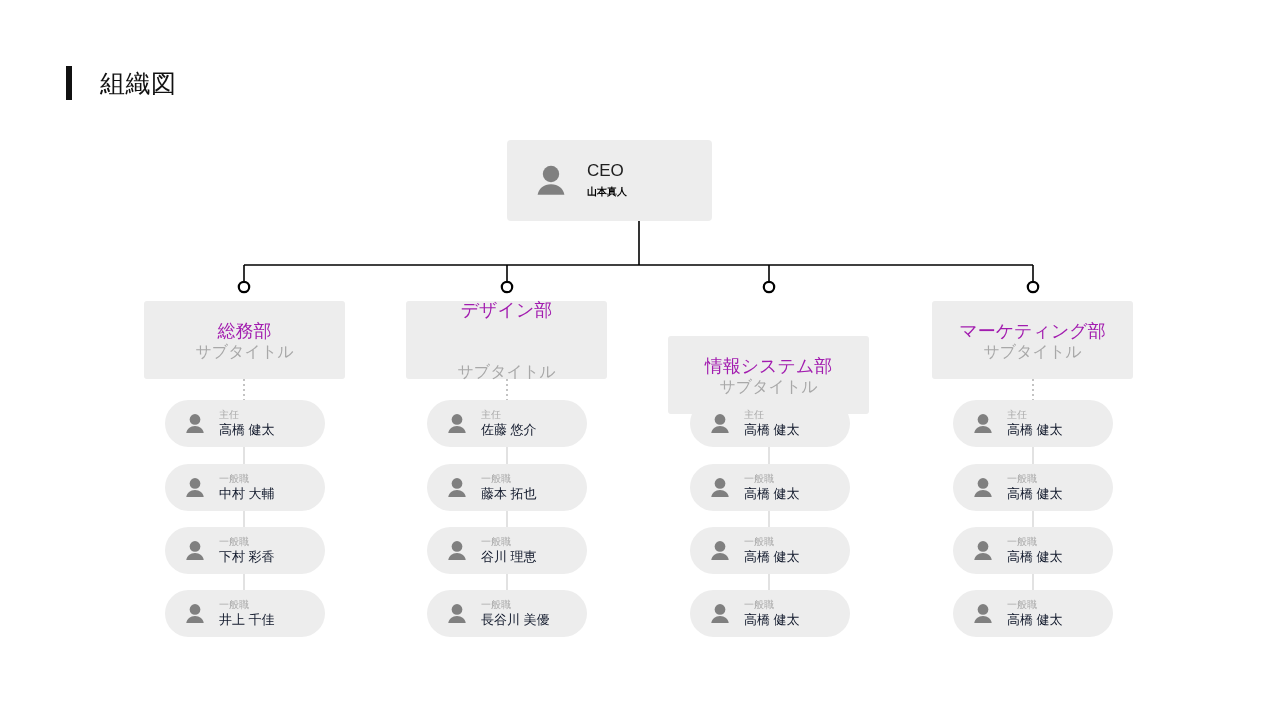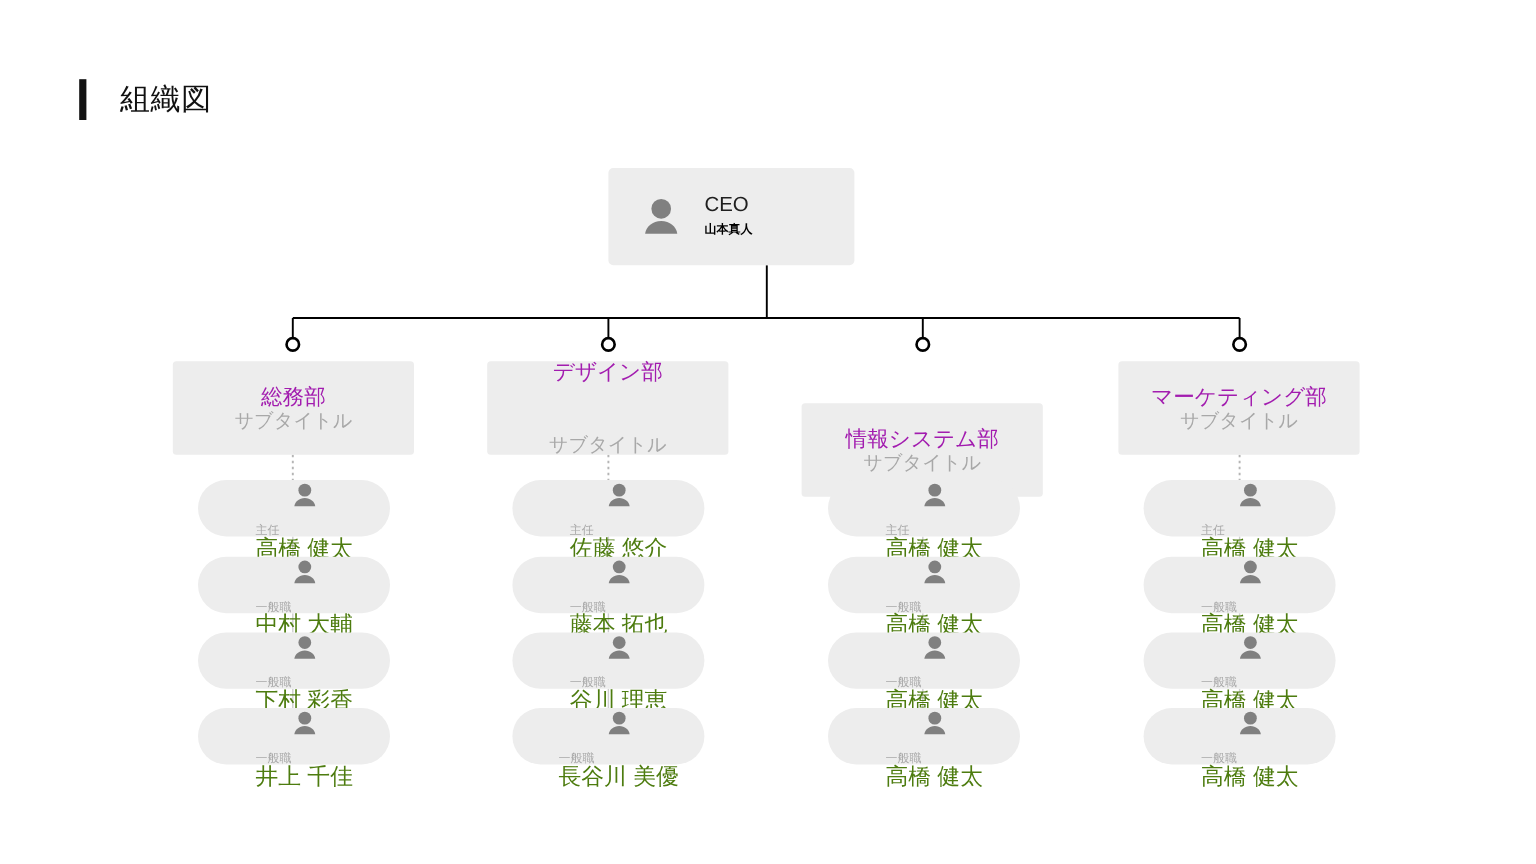--- a/index.html
+++ b/index.html
@@ -131,38 +131,37 @@
     position: absolute;
     width: 160px;
     height: 47px;
     background: #ededed;
     border-radius: 24px;
     display: flex;
     align-items: center;
     padding-left: 17px;
     box-sizing: border-box;
     gap: 11px;
-    flex-direction: column;
   }
   .member-texts {
     display: flex;
     flex-direction: column;
     justify-content: center;
     gap: 1px;
   }
   .member-role {
     font-size: 10px;
     line-height: 12px;
     color: #a9a9a9;
     white-space: nowrap;
   }
   .member-name {
-    font-size: 19px;
+    font-size: 13px;
     line-height: 16px;
-    color: #4d7c0f;
+    color: #0f172a;
     white-space: nowrap;
   }
 </style>
 </head>
 <body>
 
 <div class="chart">
 
   <div class="title-wrap">
     <div class="title-bar"></div>

